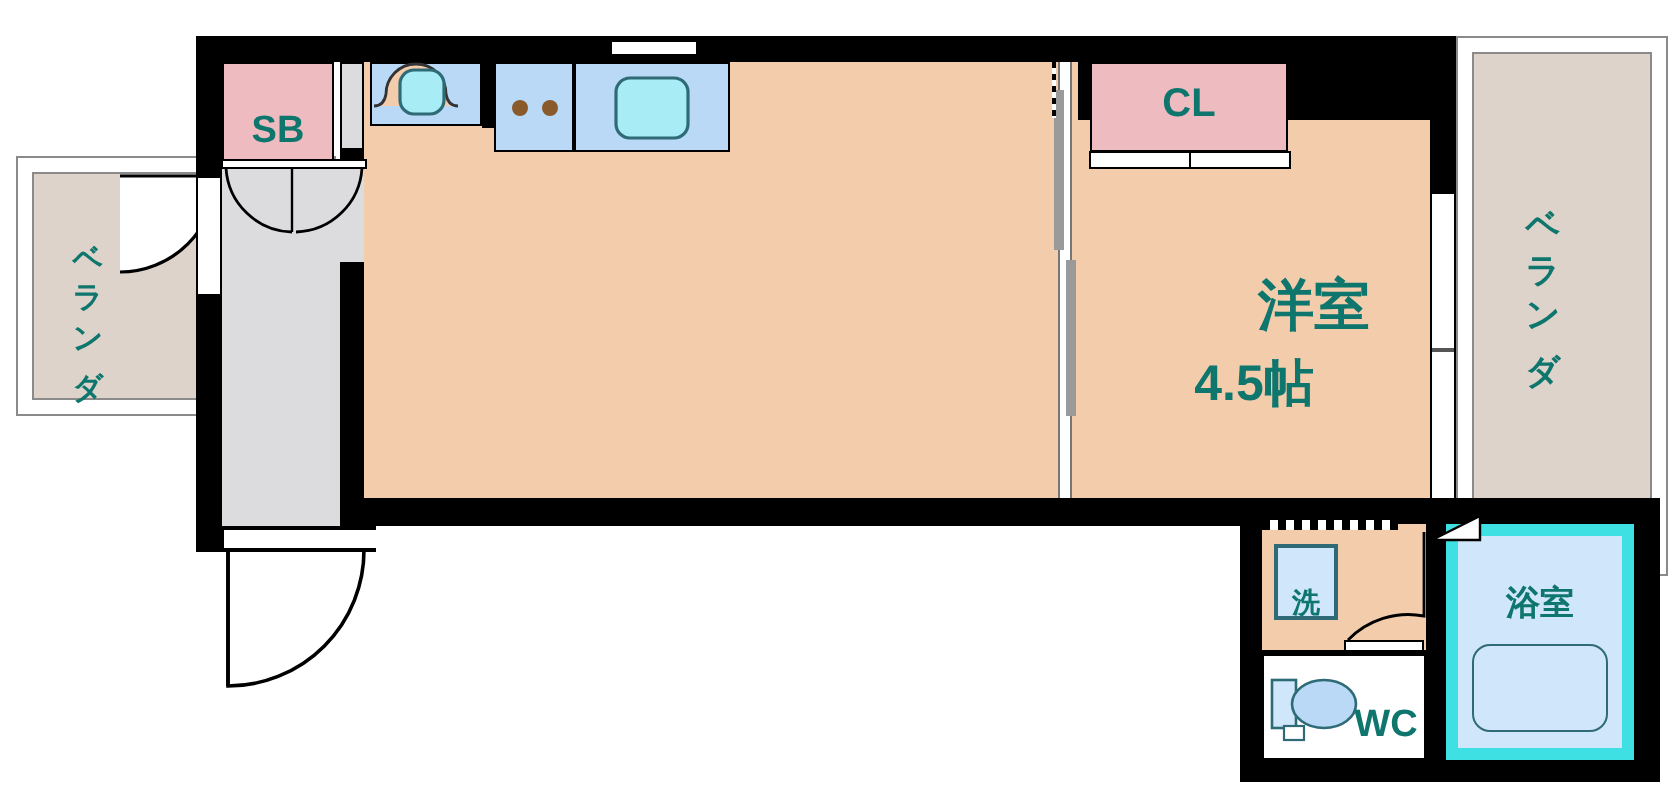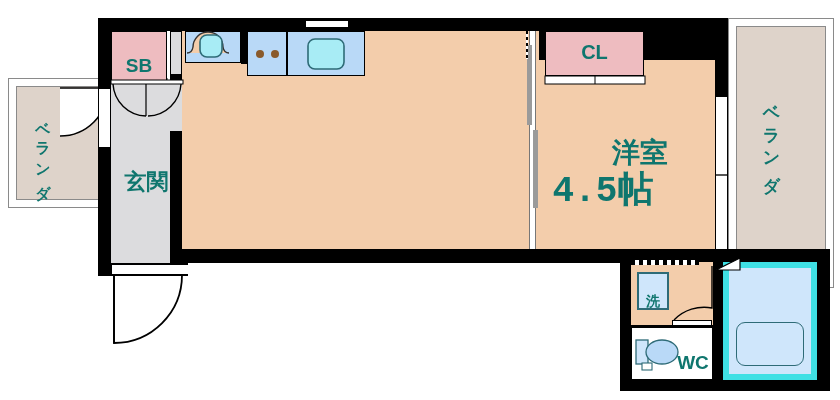--- a/index.html
+++ b/index.html
@@ -81,21 +81,20 @@
   <svg class="abs" style="left:111px;top:80px;width:72px;height:38px;">
     <rect x="0" y="0" width="72" height="4" fill="#ffffff" stroke="#000" stroke-width="1"></rect>
     <path d="M 2 4 A 34 34 0 0 0 35 36" fill="none" stroke="#000" stroke-width="1.4"></path>
     <path d="M 70 4 A 34 34 0 0 1 37 36" fill="none" stroke="#000" stroke-width="1.4"></path>
     <path d="M 35 4 L 35 36" stroke="#000" stroke-width="1.2"></path>
   </svg>
 
   <div class="abs white" style="left:99px;top:88px;width:11px;height:60px;border-top:1px solid #000;border-bottom:1px solid #000;"></div>
 
   <div class="abs wall" style="left:170px;top:131px;width:12px;height:132px;"></div>
-  <div class="lbl" style="left:111px;top:155px;width:71px;height:34px;font-size:22px;">玄関</div>
 
   <div class="abs white" style="left:112px;top:264px;width:76px;height:11px;border-top:1px solid #000;border-bottom:1px solid #000;"></div>
   <svg class="abs" style="left:112px;top:275px;width:82px;height:76px;">
     <path d="M 2 0 L 2 68 A 68 68 0 0 0 70 0" fill="none" stroke="#000" stroke-width="1.8"></path>
     <path d="M 2 0 L 2 68" stroke="#000" stroke-width="1.8"></path>
   </svg>
 
   <div class="abs" style="left:525px;top:31px;width:14px;height:218px;background:#f3cdab;"></div>
   <div class="abs" style="left:529px;top:31px;width:7px;height:218px;background:#ffffff;border-left:1px solid #777;border-right:1px solid #777;"></div>
   <div class="abs" style="left:527px;top:45px;width:5px;height:80px;background:#9a9a9a;"></div>
@@ -106,22 +105,22 @@
 
   <div class="abs wall" style="left:539px;top:31px;width:176px;height:29px;"></div>
 
   <div class="abs closet" style="left:545px;top:31px;width:99px;height:45px;"></div>
   <div class="lbl" style="left:545px;top:26px;width:99px;height:32px;font-size:20px;">CL</div>
   <svg class="abs" style="left:545px;top:76px;width:100px;height:9px;">
     <rect x="0" y="0" width="100" height="8" fill="#fff" stroke="#000" stroke-width="1"></rect>
     <line x1="50" y1="0" x2="50" y2="8" stroke="#000" stroke-width="1"></line>
   </svg>
 
-  <div class="lbl" style="left:582px;top:125px;width:116px;height:36px;font-size:28px;">洋室</div>
-  <div class="lbl" style="left:545px;top:164px;width:116px;height:36px;font-size:36px;font-family:Liberation Mono, monospace;">4.5帖</div>
+  <div class="lbl" style="left:599px;top:125px;width:116px;height:36px;font-size:28px;">洋室</div>
+  <div class="lbl" style="left:569px;top:164px;width:116px;height:36px;font-size:25px;">4.5帖</div>
 
   <div class="abs white" style="left:716px;top:96px;width:11px;height:160px;border-top:1px solid #000;border-bottom:1px solid #000;"></div>
   <div class="abs" style="left:716px;top:174px;width:11px;height:2px;background:#555;"></div>
 
   <div class="abs" style="left:728px;top:18px;width:106px;height:270px;background:#ffffff;border:1px solid #8a8a8a;"></div>
   <div class="abs veranda thin" style="left:736px;top:26px;width:90px;height:254px;border:1px solid #8a8a8a;"></div>
   <div class="lbl vert" style="left:754px;top:60px;width:34px;height:140px;font-size:17px;">ベランダ</div>
 
   <div class="abs wall" style="left:620px;top:249px;width:210px;height:142px;"></div>
 
@@ -137,18 +136,19 @@
   <div class="abs white" style="left:631px;top:327px;width:82px;height:53px;border:1px solid #000;"></div>
   <svg class="abs" style="left:634px;top:330px;width:56px;height:48px;">
     <rect x="2" y="10" width="12" height="24" fill="#cfe6fb" stroke="#2e6b77" stroke-width="1.3"></rect>
     <ellipse cx="28" cy="22" rx="16" ry="12" fill="#b9d9f7" stroke="#2e6b77" stroke-width="1.3"></ellipse>
     <rect x="8" y="33" width="10" height="7" fill="#fff" stroke="#2e6b77" stroke-width="1.1"></rect>
   </svg>
   <div class="lbl" style="left:672px;top:339px;width:42px;height:28px;font-size:19px;">WC</div>
 
   <div class="abs" style="left:723px;top:262px;width:94px;height:118px;background:#3fe0e4;"></div>
   <div class="abs bath" style="left:729px;top:268px;width:82px;height:106px;"></div>
+  <div class="lbl" style="left:729px;top:278px;width:82px;height:28px;font-size:17px;">浴室</div>
   <div class="abs" style="left:736px;top:322px;width:68px;height:44px;background:#cfe6fb;border:1.5px solid #2e6b77;border-radius:9px;"></div>
   <svg class="abs" style="left:714px;top:256px;width:30px;height:22px;">
     <path d="M 2 14 L 26 2 L 26 14 Z" fill="#ffffff" stroke="#000" stroke-width="1.2"></path>
   </svg>
 
 </div>
 
 </body></html>

